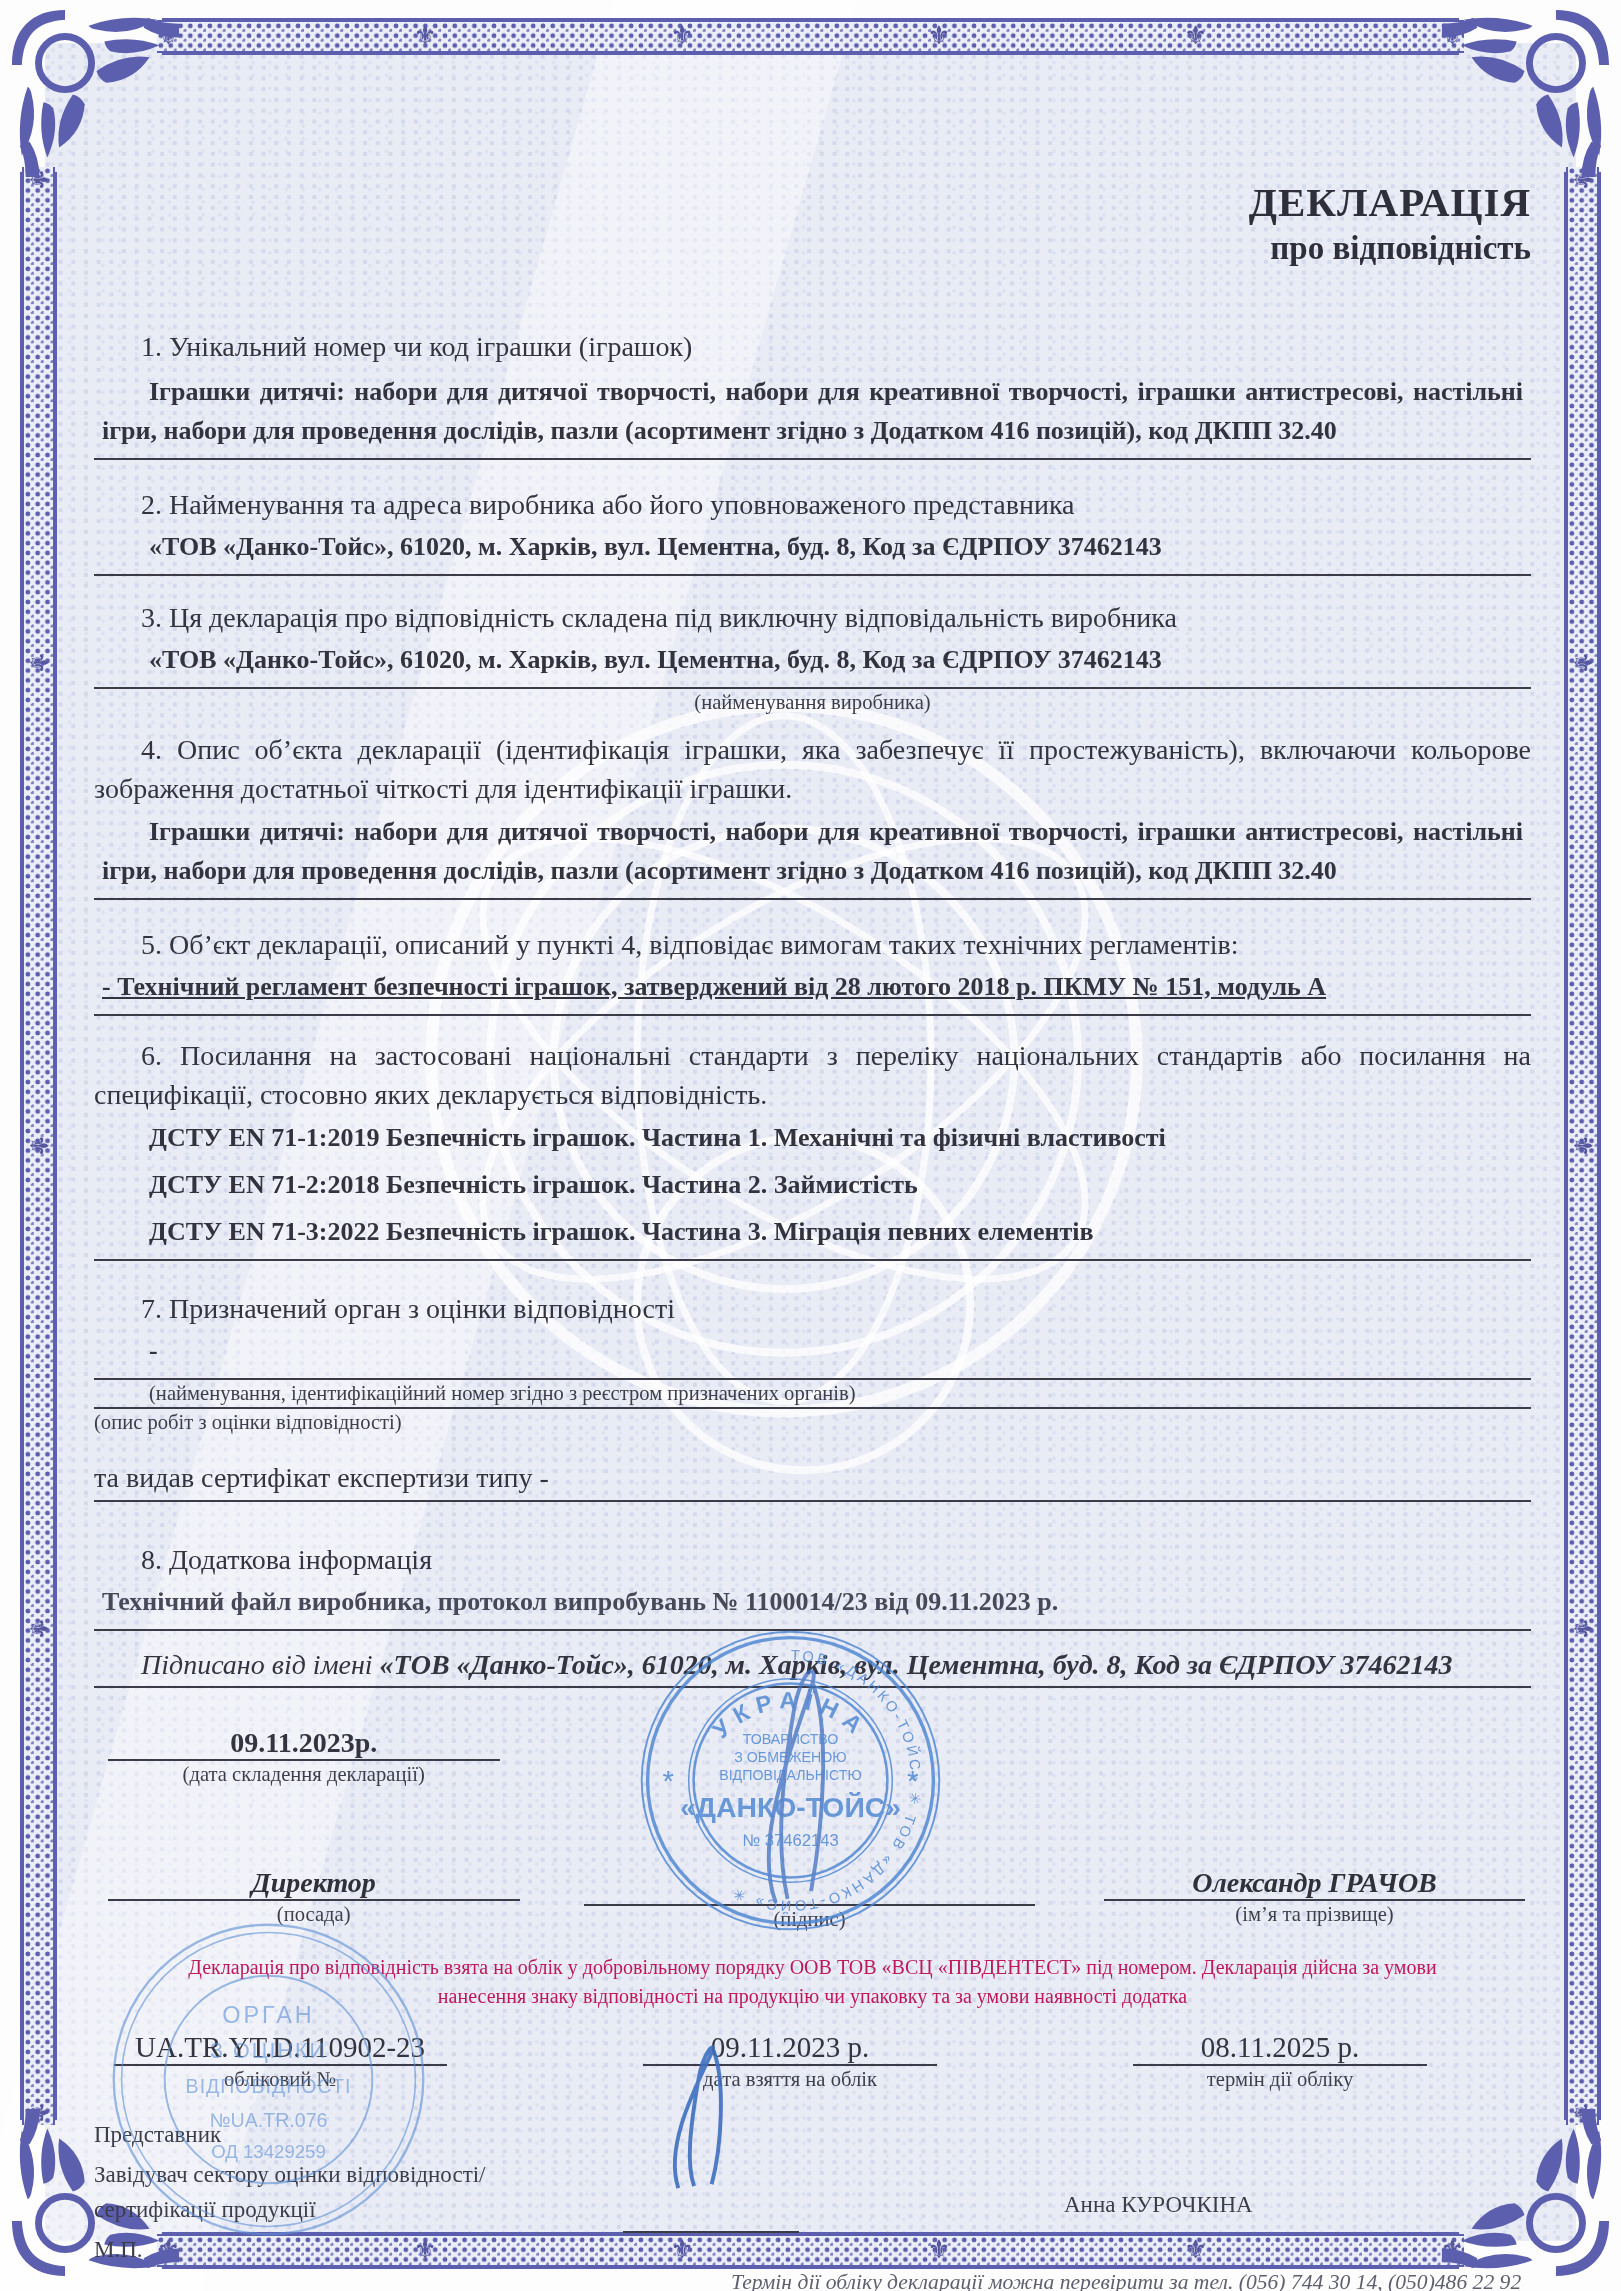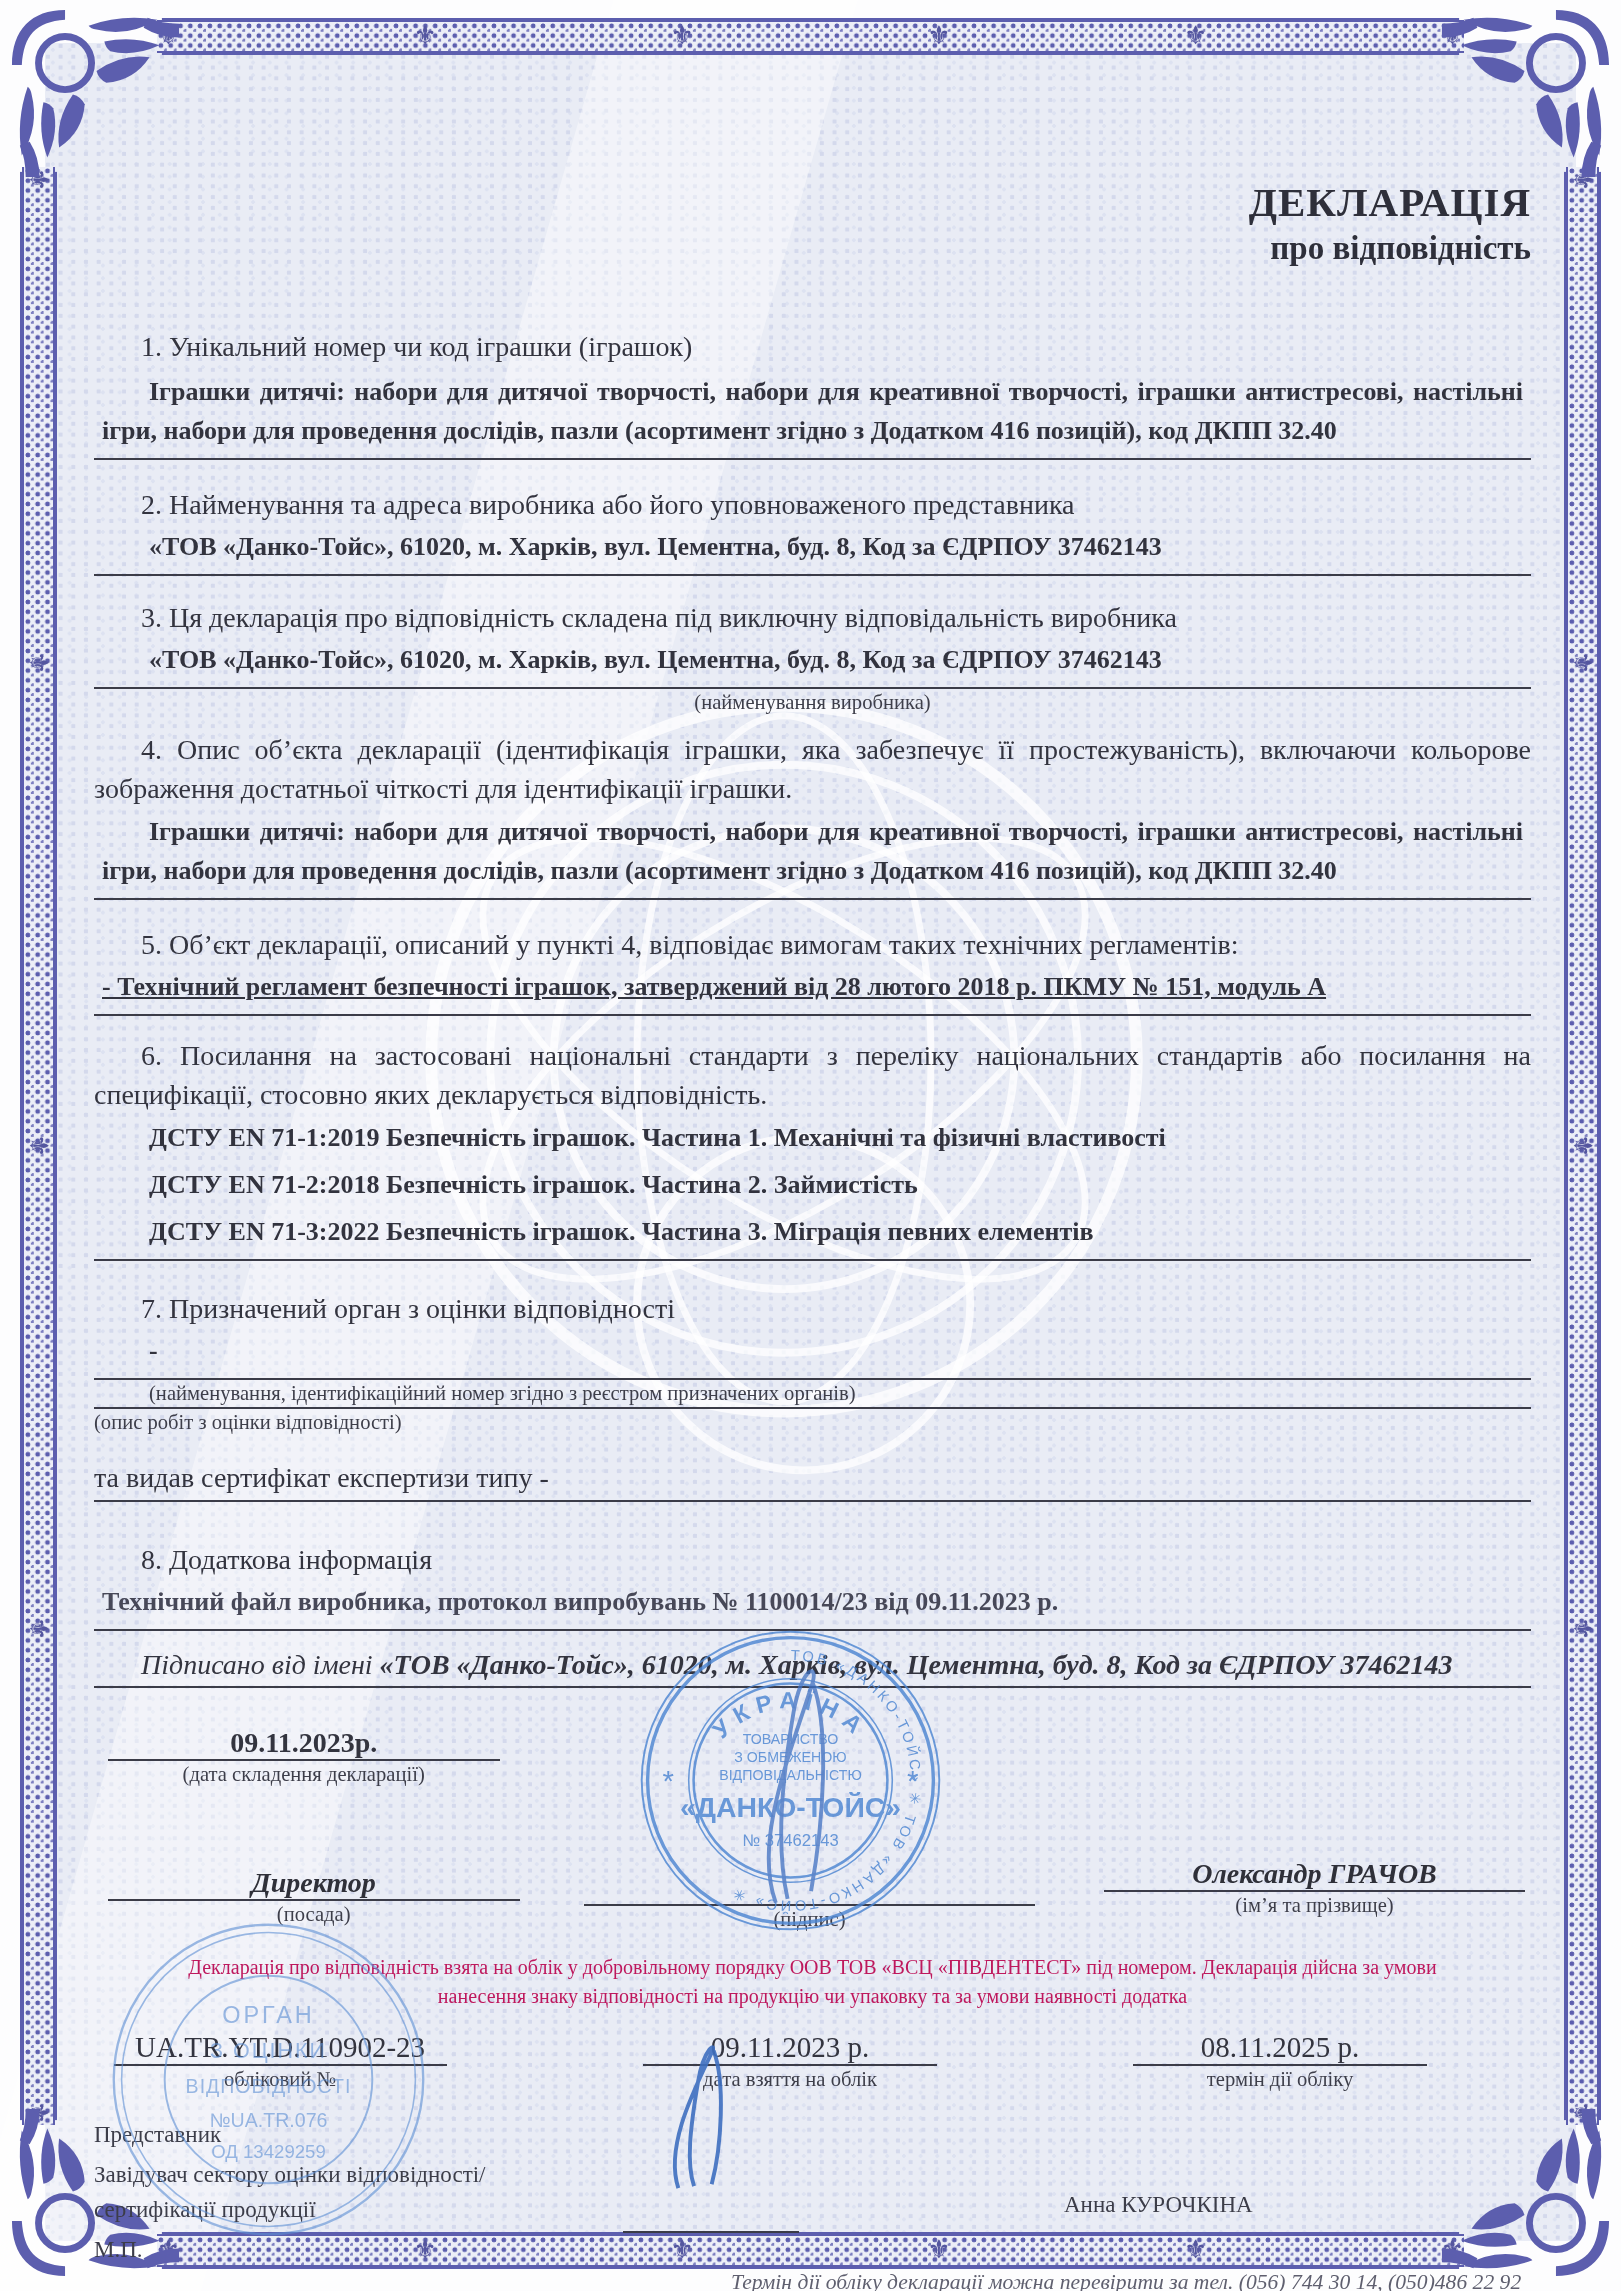--- a/index.html
+++ b/index.html
@@ -213,21 +213,21 @@
       </div>
 
       <div class="abs" style="left:13.7px;top:165px;width:412px;">
         <div class="uline"><span class="sig-val">Директор</span></div>
         <div class="caption center">(посада)</div>
       </div>
       <div class="abs" style="left:490px;top:165px;width:451px;">
         <div class="uline" style="height:37px;"></div>
         <div class="caption center">(підпис)</div>
       </div>
-      <div class="abs" style="left:1010px;top:156px;width:421px;">
+      <div class="abs" style="left:1010px;top:165px;width:421px;">
         <div class="uline"><span class="sig-val">Олександр ГРАЧОВ</span></div>
         <div class="caption center">(ім’я та прізвище)</div>
       </div>
 
       <div class="abs smalltext" style="left:0;right:0;top:251px;">
         <div>Декларація про відповідність взята на облік у добровільному порядку ООВ ТОВ «ВСЦ «ПІВДЕНТЕСТ» під номером. Декларація дійсна за умови</div>
         <div>нанесення знаку відповідності на продукцію чи упаковку та за умови наявності додатка</div>
       </div>
 
       <div class="abs" style="left:19.6px;top:329px;width:333px;">

